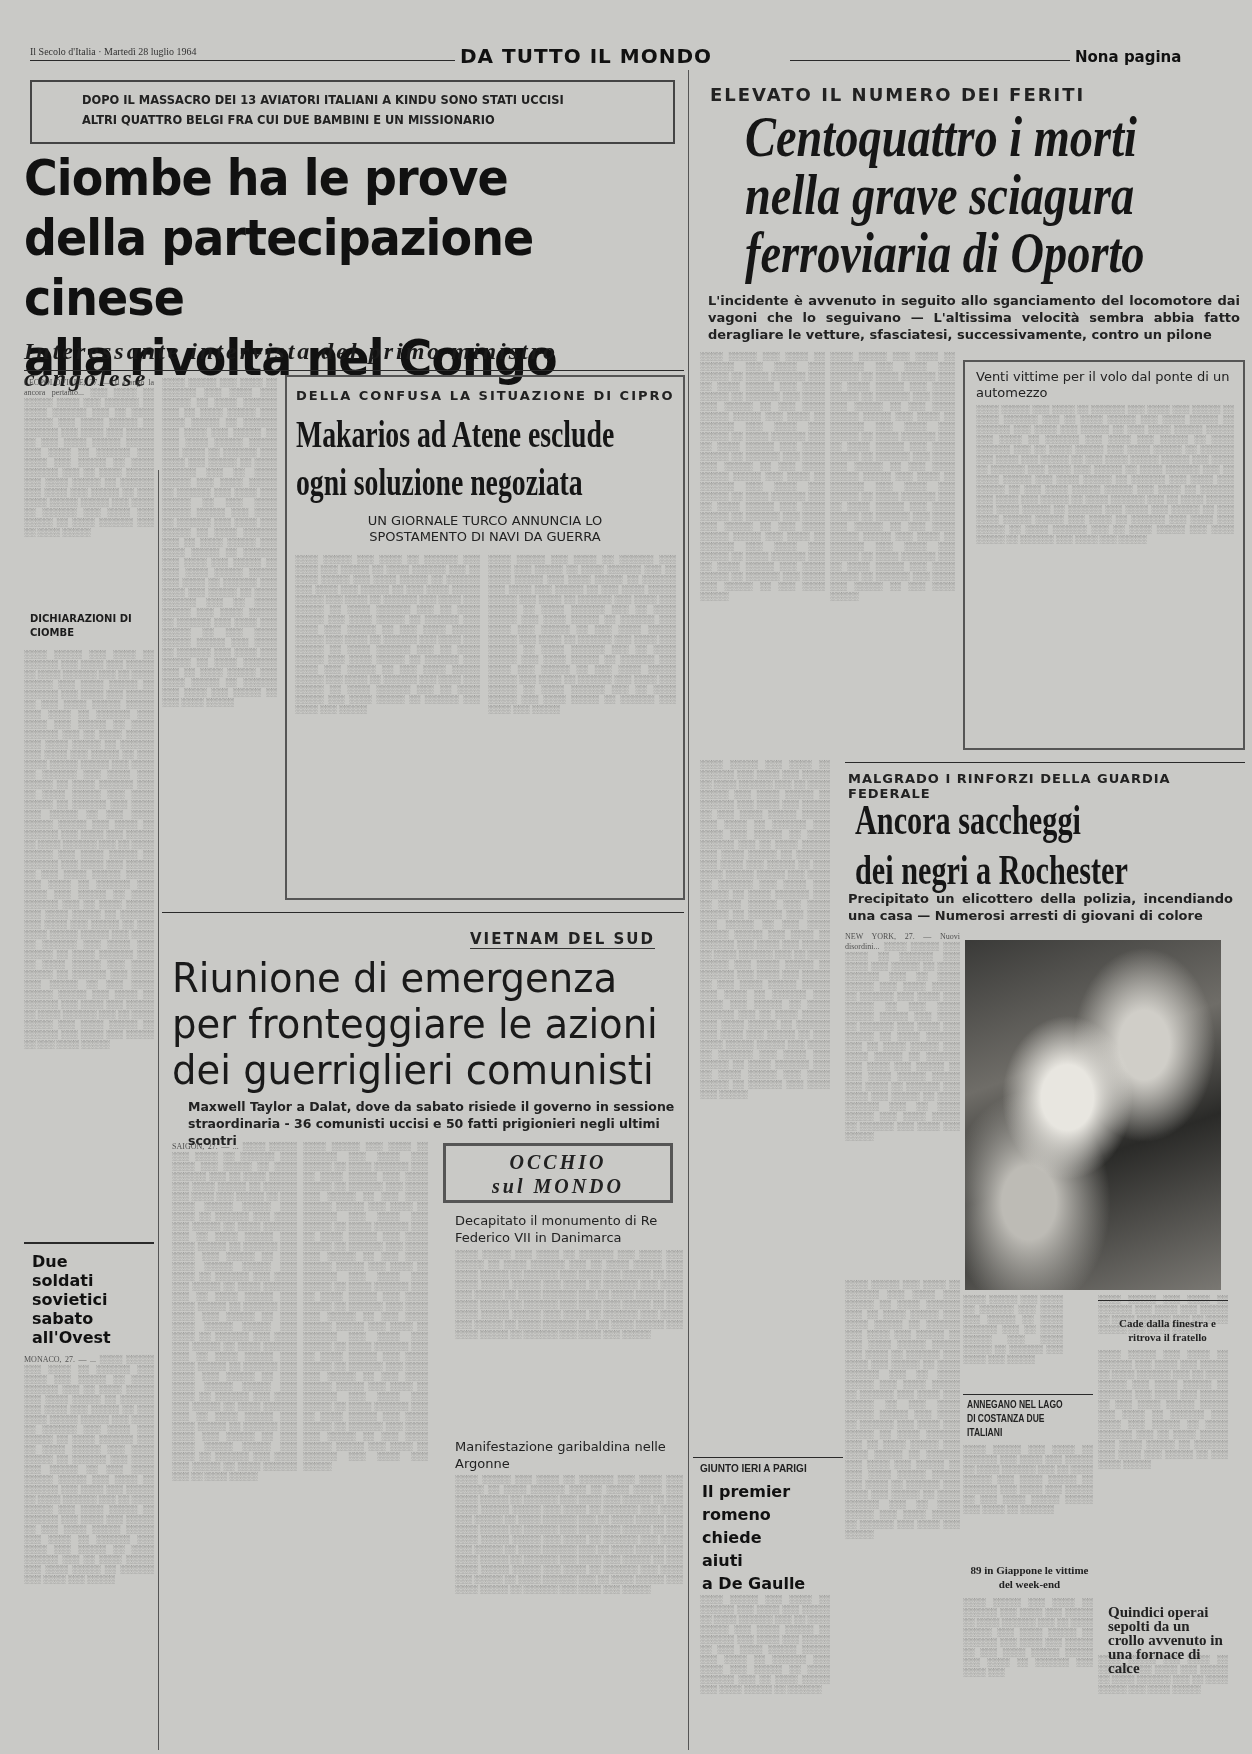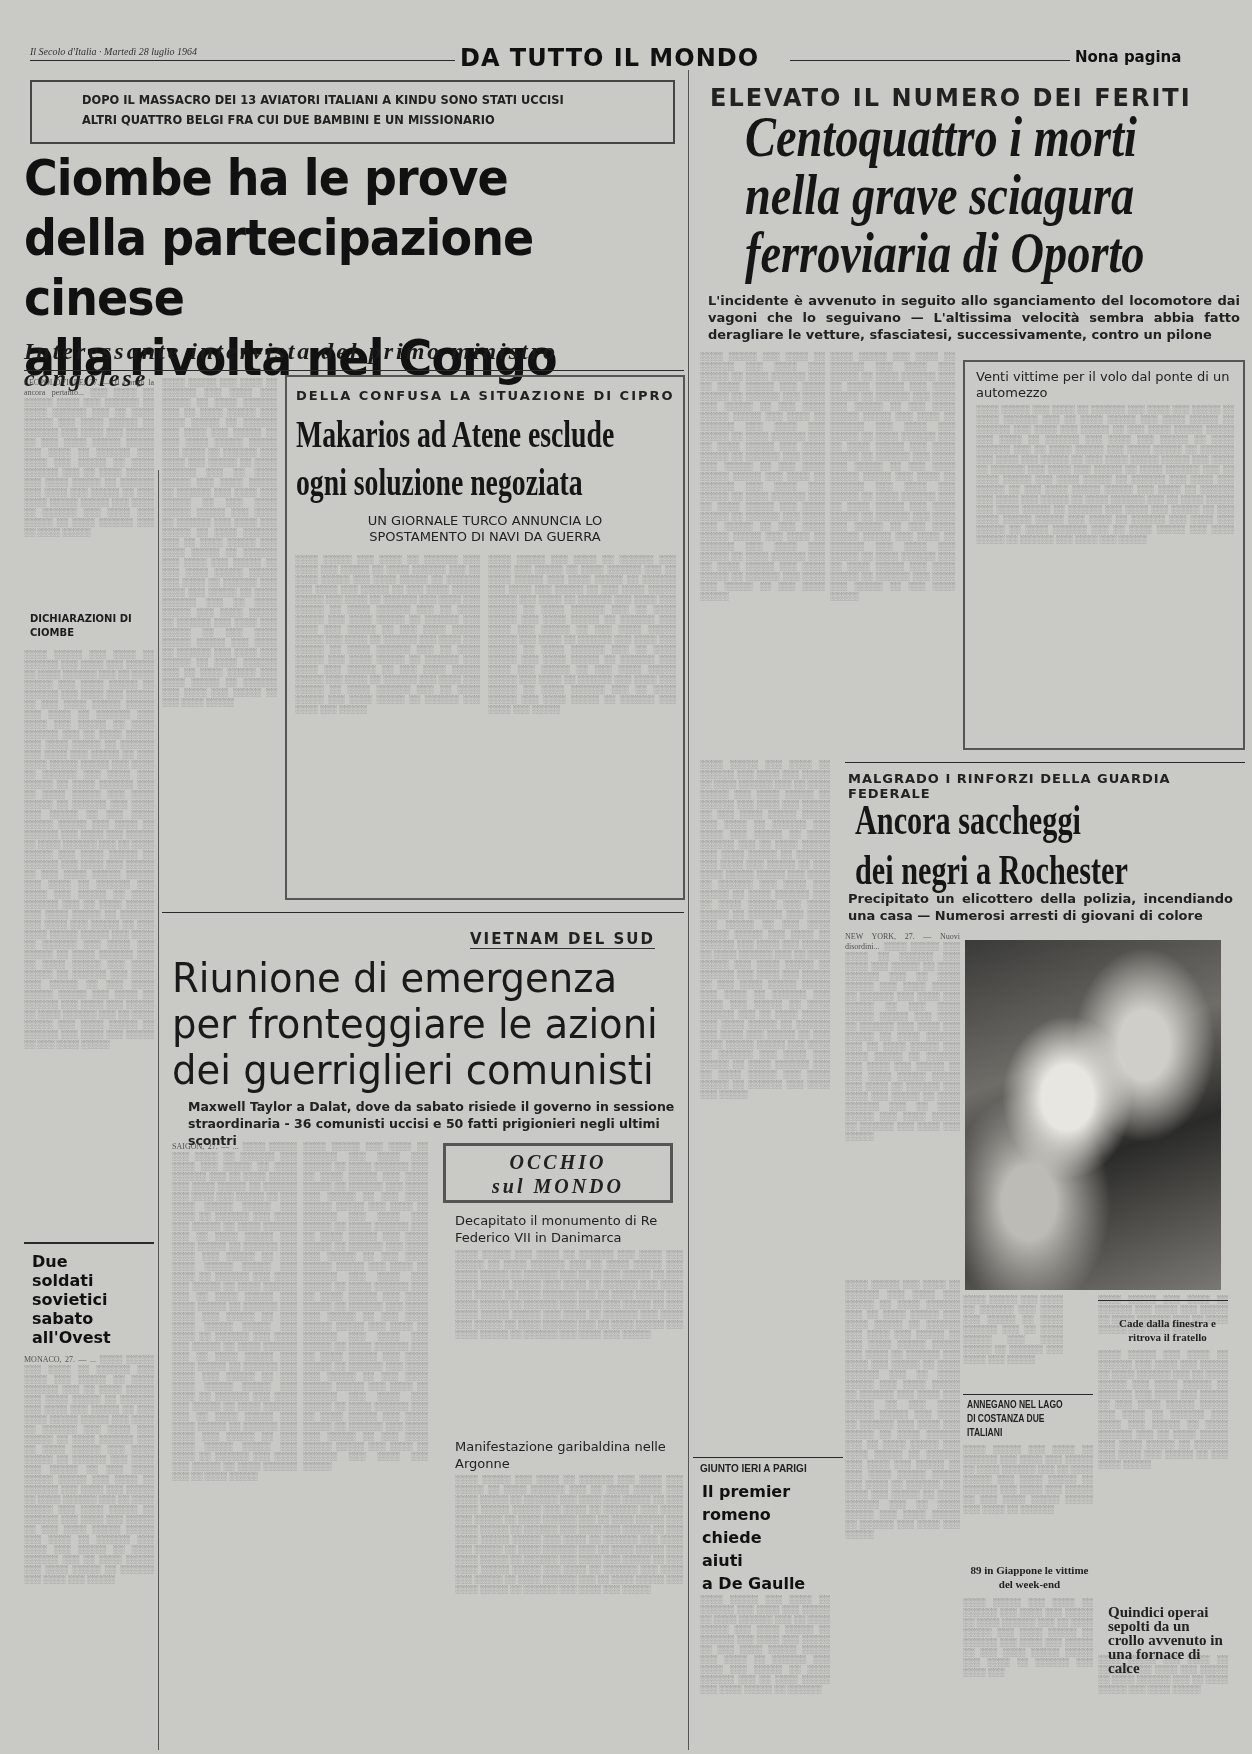--- a/index.html
+++ b/index.html
@@ -1,22 +1,22 @@
 <!DOCTYPE html>
 <html><head>
 <meta charset="utf-8">
 <style>
   html,body{margin:0;padding:0;}
   body{width:1252px;height:1754px;background:#c9c9c6;position:relative;overflow:hidden;font-family:"Liberation Sans",sans-serif;color:#1c1c1c;}
   .abs{position:absolute;}
   .rule{position:absolute;background:#2a2a2a;}
   .vr{position:absolute;width:1px;background:#555;}
   .body-text{position:absolute;font-family:"Liberation Serif",serif;font-size:8px;line-height:10px;color:#3a3a3a;text-align:justify;overflow:hidden;opacity:.85;}
-  .mast-small{position:absolute;left:30px;top:46px;font-family:"Liberation Serif",serif;font-size:10px;color:#333;font-style:italic;}
-  .section-title{position:absolute;left:460px;top:44px;font-family:"DejaVu Sans",sans-serif;font-weight:bold;font-size:24px;letter-spacing:1px;color:#111;}
+  .mast-small{position:absolute;left:30px;top:46px;font-family:"Liberation Serif",serif;font-size:10px;color:#333;}
+  .section-title{position:absolute;left:460px;top:44px;font-family:"DejaVu Sans",sans-serif;font-weight:bold;font-size:20px;letter-spacing:1px;color:#111;}
   .page-label{position:absolute;left:1075px;top:48px;font-family:"DejaVu Sans",sans-serif;font-weight:bold;font-size:15px;color:#111;text-align:center;}
   .kicker-box{position:absolute;left:30px;top:80px;width:645px;height:64px;border:2px solid #444;box-sizing:border-box;}
   .kicker-box .txt{position:absolute;left:50px;top:8px;width:560px;font-family:"DejaVu Sans",sans-serif;font-weight:bold;font-size:13px;line-height:20px;color:#222;transform:scaleX(.88);transform-origin:left;}
   .h-ciombe{position:absolute;left:24px;top:148px;width:680px;font-family:"DejaVu Sans",sans-serif;font-weight:900;font-size:50px;line-height:60px;color:#111;letter-spacing:-1px;transform:scaleX(.92);transform-origin:left;}
   .sub-ciombe{position:absolute;left:24px;top:338px;width:660px;font-family:"Liberation Serif",serif;font-style:italic;font-weight:bold;font-size:24px;letter-spacing:3px;color:#1a1a1a;}
   .kicker{position:absolute;font-family:"DejaVu Sans",sans-serif;font-weight:bold;color:#222;}
   .cond-head{position:absolute;font-family:"Liberation Serif",serif;font-weight:bold;color:#161616;transform-origin:left;}
   .deck{position:absolute;font-family:"DejaVu Sans",sans-serif;color:#222;}
   .box-frame{position:absolute;border:2px solid #555;box-sizing:border-box;}
   .photo{position:absolute;left:965px;top:940px;width:256px;height:350px;background:
@@ -56,21 +56,21 @@
 <div class="box-frame" style="left:285px;top:375px;width:400px;height:525px;"></div>
 <div class="kicker" style="left:296px;top:388px;font-size:13px;letter-spacing:2px;">DELLA CONFUSA LA SITUAZIONE DI CIPRO</div>
 <div class="cond-head" style="left:296px;top:410px;font-size:38px;line-height:48px;transform:scaleX(.73);width:520px;">
   <div>Makarios ad Atene esclude</div>
   <div>ogni soluzione negoziata</div>
 </div>
 <div class="deck" style="left:360px;top:513px;width:250px;font-size:13px;line-height:16px;text-align:center;">UN GIORNALE TURCO ANNUNCIA LO SPOSTAMENTO DI NAVI DA GUERRA</div>
 <div class="body-text" style="left:295px;top:555px;width:185px;height:340px;">░░░░ ░░░░░ ░░░ ░░░░ ░░ ░░░░░░ ░░░ ░░░░ ░░░ ░░░░░ ░░ ░░░░ ░░░░░░ ░░░ ░░ ░░░░ ░░░░░ ░░░ ░░░░ ░░░░░ ░░ ░░░░░░ ░░░ ░░░░ ░░░ ░░░░░ ░░ ░░░ ░░░░ ░░░░░ ░░░░░ ░░░ ░░░░ ░░ ░░░░░░ ░░░ ░░░░ ░░░ ░░░░░ ░░ ░░░░ ░░░░░░ ░░░ ░░ ░░░░ ░░░░░ ░░░ ░░░░ ░░░░░ ░░ ░░░░░░ ░░░ ░░░░ ░░░ ░░░░░ ░░ ░░░ ░░░░ ░░░░░ ░░░░░ ░░░ ░░░░ ░░ ░░░░░░ ░░░ ░░░░ ░░░ ░░░░░ ░░ ░░░░ ░░░░░░ ░░░ ░░ ░░░░ ░░░░░ ░░░ ░░░░ ░░░░░ ░░ ░░░░░░ ░░░ ░░░░ ░░░ ░░░░░ ░░ ░░░ ░░░░ ░░░░░ ░░░░░ ░░░ ░░░░ ░░ ░░░░░░ ░░░ ░░░░ ░░░ ░░░░░ ░░ ░░░░ ░░░░░░ ░░░ ░░ ░░░░ ░░░░░ ░░░ ░░░░ ░░░░░ ░░ ░░░░░░ ░░░ ░░░░ ░░░ ░░░░░</div>
 <div class="body-text" style="left:488px;top:555px;width:188px;height:340px;">░░░░ ░░░░░ ░░░ ░░░░ ░░ ░░░░░░ ░░░ ░░░░ ░░░ ░░░░░ ░░ ░░░░ ░░░░░░ ░░░ ░░ ░░░░ ░░░░░ ░░░ ░░░░ ░░░░░ ░░ ░░░░░░ ░░░ ░░░░ ░░░ ░░░░░ ░░ ░░░ ░░░░ ░░░░░ ░░░░░ ░░░ ░░░░ ░░ ░░░░░░ ░░░ ░░░░ ░░░ ░░░░░ ░░ ░░░░ ░░░░░░ ░░░ ░░ ░░░░ ░░░░░ ░░░ ░░░░ ░░░░░ ░░ ░░░░░░ ░░░ ░░░░ ░░░ ░░░░░ ░░ ░░░ ░░░░ ░░░░░ ░░░░░ ░░░ ░░░░ ░░ ░░░░░░ ░░░ ░░░░ ░░░ ░░░░░ ░░ ░░░░ ░░░░░░ ░░░ ░░ ░░░░ ░░░░░ ░░░ ░░░░ ░░░░░ ░░ ░░░░░░ ░░░ ░░░░ ░░░ ░░░░░ ░░ ░░░ ░░░░ ░░░░░ ░░░░░ ░░░ ░░░░ ░░ ░░░░░░ ░░░ ░░░░ ░░░ ░░░░░ ░░ ░░░░ ░░░░░░ ░░░ ░░ ░░░░ ░░░░░ ░░░ ░░░░ ░░░░░ ░░ ░░░░░░ ░░░ ░░░░ ░░░ ░░░░░</div>
 
-<div class="kicker" style="left:710px;top:84px;font-size:24px;letter-spacing:2px;">ELEVATO IL NUMERO DEI FERITI</div>
+<div class="kicker" style="left:710px;top:84px;font-size:18px;letter-spacing:2px;">ELEVATO IL NUMERO DEI FERITI</div>
 <div class="cond-head" style="left:745px;top:108px;width:620px;font-style:italic;font-size:58px;line-height:58px;transform:scaleX(.8);">
   <div>Centoquattro i morti</div>
   <div>nella grave sciagura</div>
   <div>ferroviaria di Oporto</div>
 </div>
 <div class="deck" style="left:708px;top:292px;width:532px;font-size:13px;line-height:17px;font-weight:bold;text-align:justify;">L'incidente è avvenuto in seguito allo sganciamento del locomotore dai vagoni che lo seguivano — L'altissima velocità sembra abbia fatto deragliare le vetture, sfasciatesi, successivamente, contro un pilone</div>
 <div class="body-text" style="left:700px;top:352px;width:125px;height:400px;">░░░░ ░░░░░ ░░░ ░░░░ ░░ ░░░░░░ ░░░ ░░░░ ░░░ ░░░░░ ░░ ░░░░ ░░░░░░ ░░░ ░░ ░░░░ ░░░░░ ░░░ ░░░░ ░░░░░ ░░ ░░░░░░ ░░░ ░░░░ ░░░ ░░░░░ ░░ ░░░ ░░░░ ░░░░░ ░░░░░ ░░░ ░░░░ ░░ ░░░░░░ ░░░ ░░░░ ░░░ ░░░░░ ░░ ░░░░ ░░░░░░ ░░░ ░░ ░░░░ ░░░░░ ░░░ ░░░░ ░░░░░ ░░ ░░░░░░ ░░░ ░░░░ ░░░ ░░░░░ ░░ ░░░ ░░░░ ░░░░░ ░░░░░ ░░░ ░░░░ ░░ ░░░░░░ ░░░ ░░░░ ░░░ ░░░░░ ░░ ░░░░ ░░░░░░ ░░░ ░░ ░░░░ ░░░░░ ░░░ ░░░░ ░░░░░ ░░ ░░░░░░ ░░░ ░░░░ ░░░ ░░░░░ ░░ ░░░ ░░░░ ░░░░░ ░░░░░ ░░░ ░░░░ ░░ ░░░░░░ ░░░ ░░░░ ░░░ ░░░░░ ░░ ░░░░ ░░░░░░ ░░░ ░░ ░░░░ ░░░░░ ░░░ ░░░░ ░░░░░ ░░ ░░░░░░ ░░░ ░░░░ ░░░ ░░░░░ ░░ ░░░ ░░░░ ░░░░░</div>
 <div class="body-text" style="left:830px;top:352px;width:125px;height:400px;">░░░░ ░░░░░ ░░░ ░░░░ ░░ ░░░░░░ ░░░ ░░░░ ░░░ ░░░░░ ░░ ░░░░ ░░░░░░ ░░░ ░░ ░░░░ ░░░░░ ░░░ ░░░░ ░░░░░ ░░ ░░░░░░ ░░░ ░░░░ ░░░ ░░░░░ ░░ ░░░ ░░░░ ░░░░░ ░░░░░ ░░░ ░░░░ ░░ ░░░░░░ ░░░ ░░░░ ░░░ ░░░░░ ░░ ░░░░ ░░░░░░ ░░░ ░░ ░░░░ ░░░░░ ░░░ ░░░░ ░░░░░ ░░ ░░░░░░ ░░░ ░░░░ ░░░ ░░░░░ ░░ ░░░ ░░░░ ░░░░░ ░░░░░ ░░░ ░░░░ ░░ ░░░░░░ ░░░ ░░░░ ░░░ ░░░░░ ░░ ░░░░ ░░░░░░ ░░░ ░░ ░░░░ ░░░░░ ░░░ ░░░░ ░░░░░ ░░ ░░░░░░ ░░░ ░░░░ ░░░ ░░░░░ ░░ ░░░ ░░░░ ░░░░░ ░░░░░ ░░░ ░░░░ ░░ ░░░░░░ ░░░ ░░░░ ░░░ ░░░░░ ░░ ░░░░ ░░░░░░ ░░░ ░░ ░░░░ ░░░░░ ░░░ ░░░░ ░░░░░ ░░ ░░░░░░ ░░░ ░░░░ ░░░ ░░░░░ ░░ ░░░ ░░░░ ░░░░░</div>
 
 <div class="box-frame" style="left:963px;top:360px;width:282px;height:390px;"></div>

